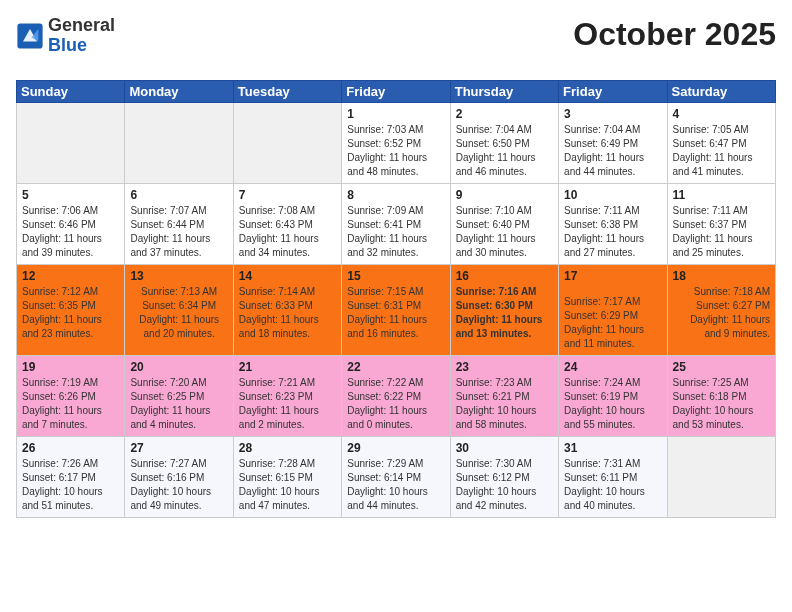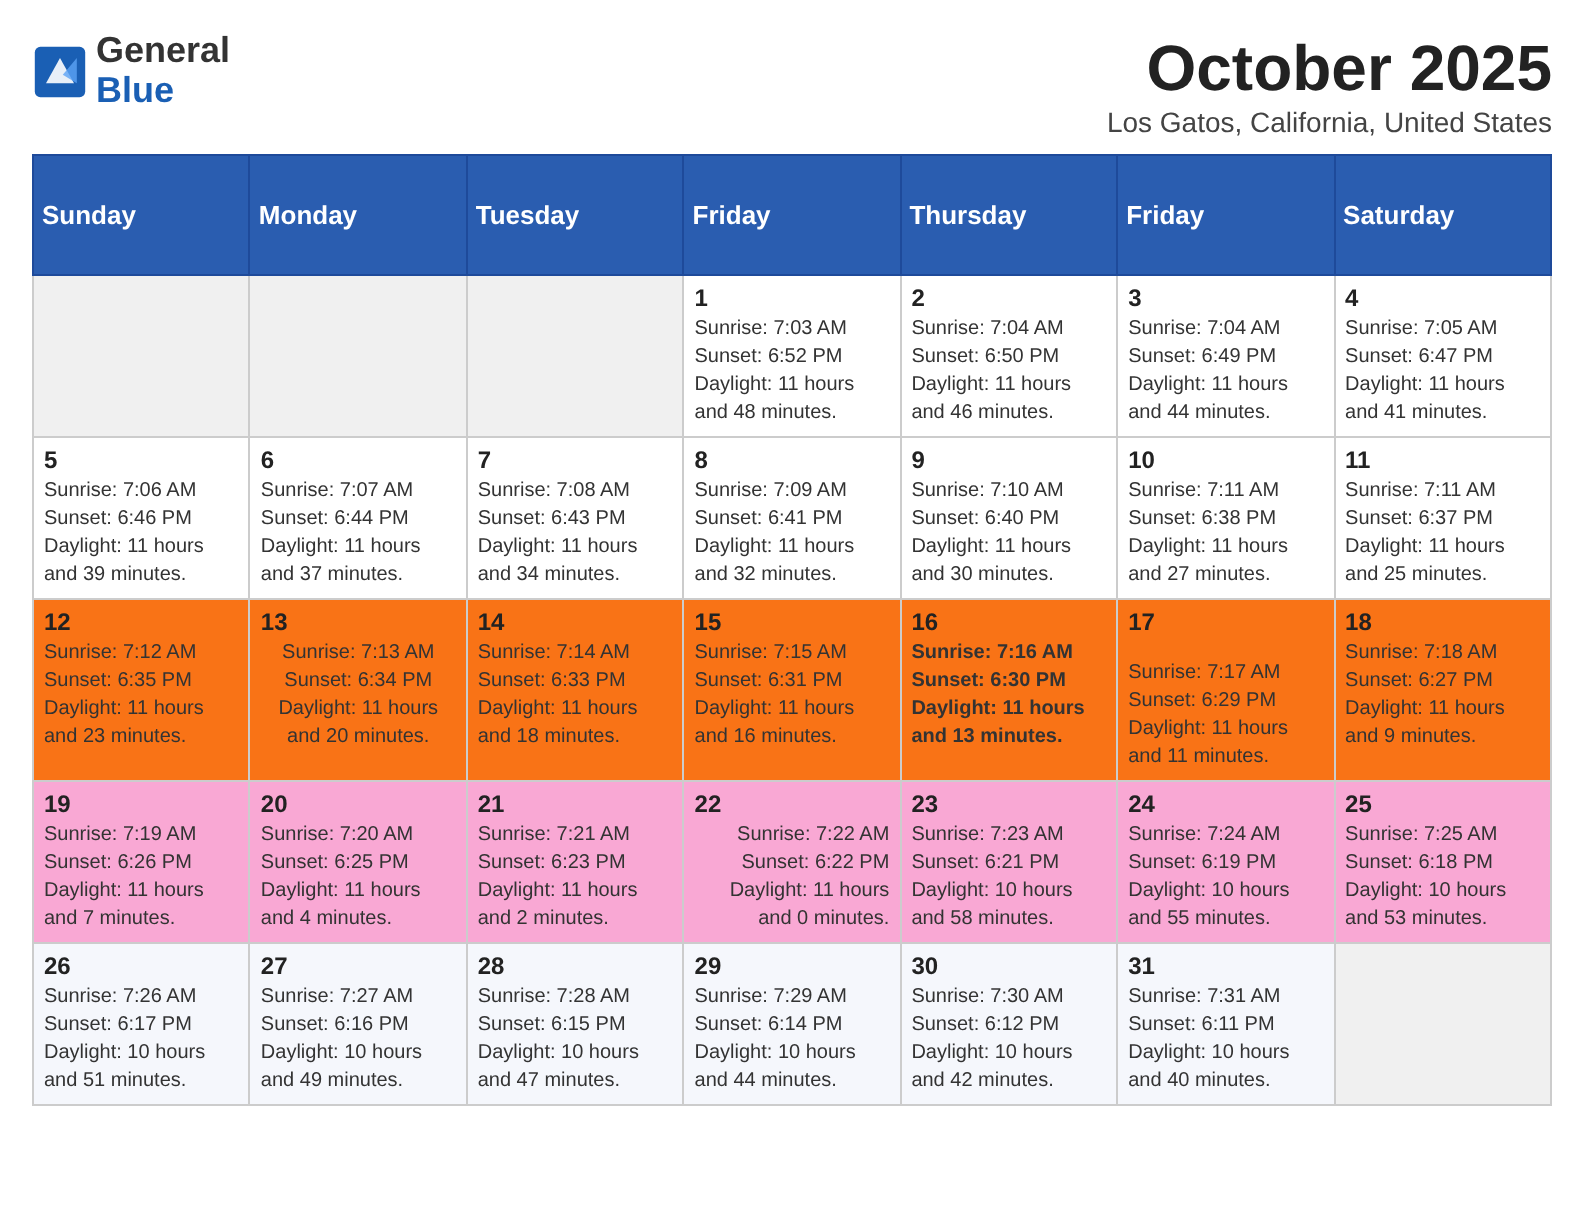--- a/index.html
+++ b/index.html
@@ -7,21 +7,21 @@
       font-family: Arial, sans-serif;
       background: #fff;
       width: 792px;
       min-height: 612px;
       padding: 16px;
     }
     .header {
       display: flex;
       justify-content: space-between;
       align-items: flex-start;
-      margin-bottom: 8px;
+      margin-bottom: 24px;
     }
     .logo {
       display: flex;
       align-items: center;
     }
     .logo-text {
       display: flex;
       flex-direction: column;
       line-height: 1.1;
     }
@@ -55,21 +55,21 @@
     .calendar {
       width: 100%;
       border-collapse: collapse;
       border: 1px solid #ccc;
     }
     .calendar th {
       background-color: #2a5db0;
       color: #fff;
       font-size: 13px;
       font-weight: bold;
-      padding: 22px 4px;
+      padding: 3px 4px;
       text-align: left;
       border: 1px solid #1e4a9a;
     }
     .calendar td {
       vertical-align: top;
       padding: 4px 5px;
       border: 1px solid #ccc;
       font-size: 10.5px;
       color: #222;
       width: calc(100% / 7);
@@ -123,21 +123,20 @@
       <polygon points="10,28 20,10 30,28" fill="#fff" opacity="0.9"></polygon>
       <polygon points="22,22 32,10 32,28" fill="#5ba3f5" opacity="0.8"></polygon>
     </svg>
     <div class="logo-text">
       <span class="logo-general">General</span>
       <span class="logo-blue">Blue</span>
     </div>
   </div>
   <div class="title-block">
     <div class="month-title">October 2025</div>
-    <div class="location">Los Gatos, California, United States</div>
   </div>
 </div>
 
 <table class="calendar">
   <thead>
     <tr>
       <th>Sunday</th>
       <th>Monday</th>
       <th>Tuesday</th>
       <th>Friday</th>
@@ -269,21 +268,21 @@
         </td>
         <td>
           <span class="day-num">17</span>
           <div class="day-detail" style="white-space: pre-line; margin-top: 12px;">Sunrise: 7:17 AM
 Sunset: 6:29 PM
 Daylight: 11 hours
 and 11 minutes.</div>
         </td>
         <td>
           <span class="day-num">18</span>
-          <div class="day-detail" style="white-space: pre-line;">Sunrise: 7:18 AM
+          <div class="day-detail" style="white-space: pre-line; text-align: right;">Sunrise: 7:18 AM
 Sunset: 6:27 PM
 Daylight: 11 hours
 and 9 minutes.</div>
         </td>
       </tr>
       <tr>
         <td>
           <span class="day-num">19</span>
           <div class="day-detail" style="white-space: pre-line;">Sunrise: 7:19 AM
 Sunset: 6:26 PM
@@ -299,21 +298,21 @@
         </td>
         <td>
           <span class="day-num">21</span>
           <div class="day-detail" style="white-space: pre-line;">Sunrise: 7:21 AM
 Sunset: 6:23 PM
 Daylight: 11 hours
 and 2 minutes.</div>
         </td>
         <td>
           <span class="day-num">22</span>
-          <div class="day-detail" style="white-space: pre-line; text-align: right;">Sunrise: 7:22 AM
+          <div class="day-detail" style="white-space: pre-line;">Sunrise: 7:22 AM
 Sunset: 6:22 PM
 Daylight: 11 hours
 and 0 minutes.</div>
         </td>
         <td>
           <span class="day-num">23</span>
           <div class="day-detail" style="white-space: pre-line;">Sunrise: 7:23 AM
 Sunset: 6:21 PM
 Daylight: 10 hours
 and 58 minutes.</div>

